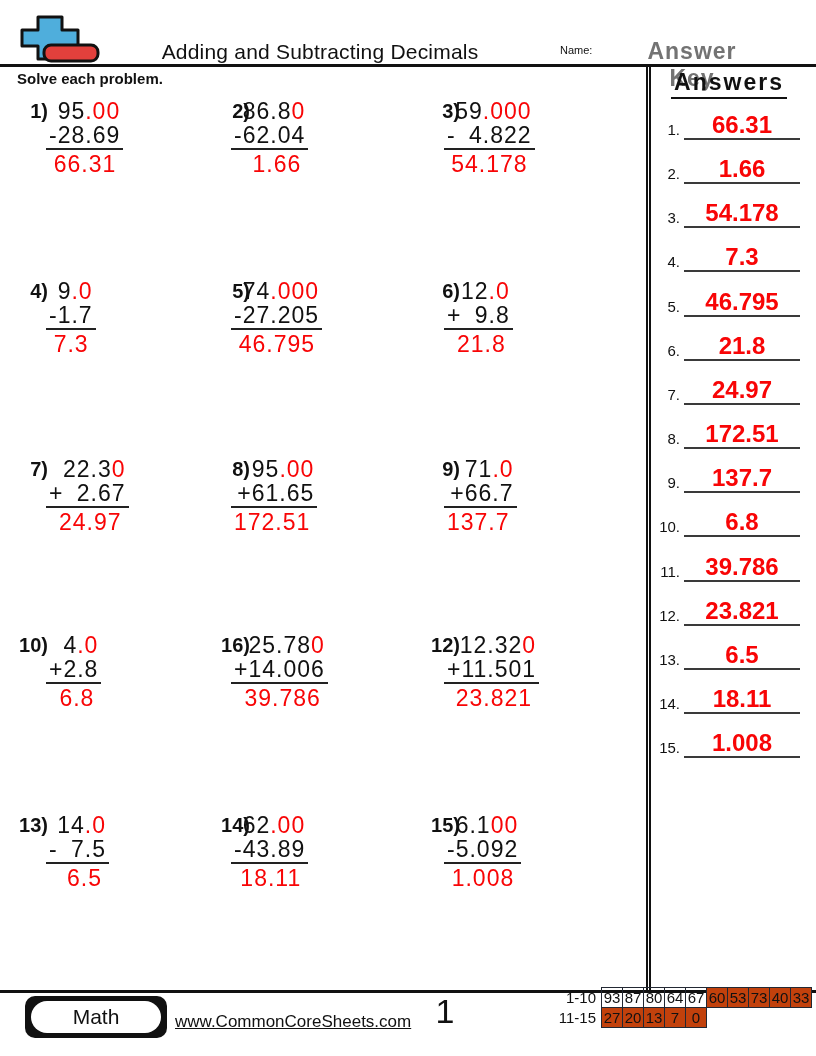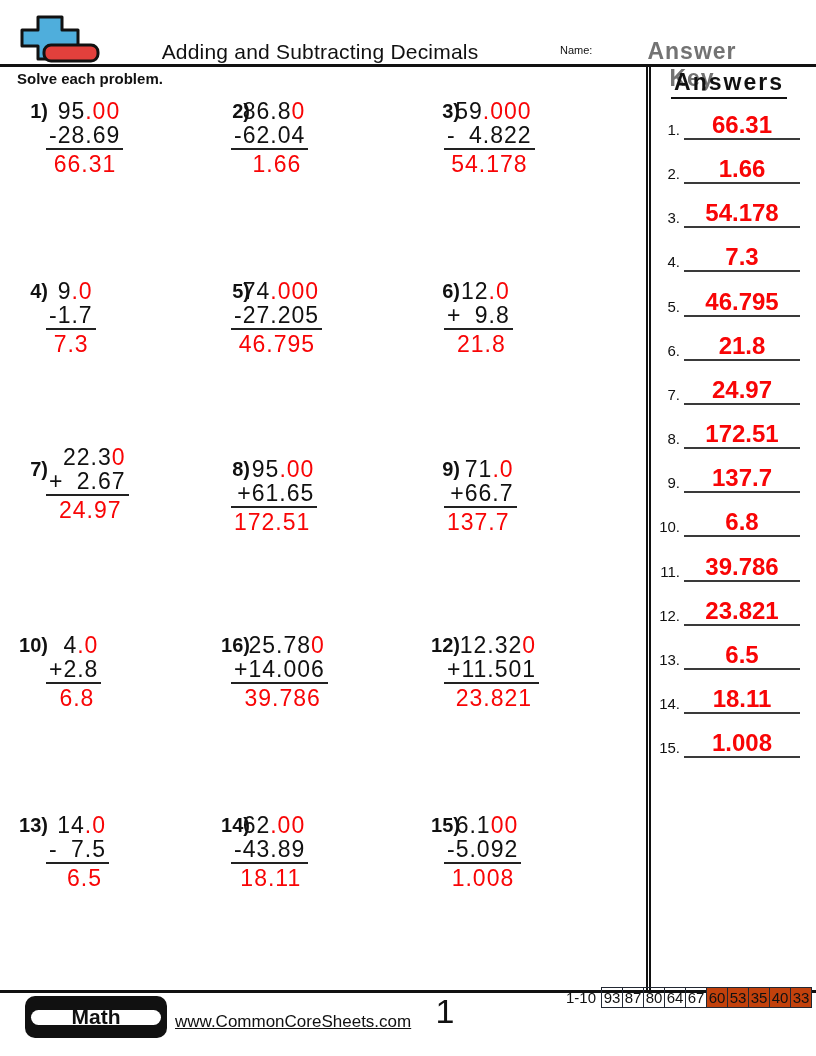--- a/index.html
+++ b/index.html
@@ -40,23 +40,23 @@
                        letter-spacing:2px; border-bottom:2px solid #111; padding:0 3px 1px 3px; }
   .aitem { position:absolute; left:654px; width:146px; display:flex; align-items:flex-end; gap:4px; }
   .alabel { flex:none; width:26px; text-align:right; font-size:15px; padding-bottom:2px; }
   .aval { flex:1; text-align:center; color:#f80506; font-weight:bold; font-size:24px;
           line-height:26px; border-bottom:2px solid #3a3a3a; }
 
   
   .footer-line { position:absolute; left:0; top:990px; width:816px; height:3px; background:#111; }
   .math-badge { position:absolute; left:25px; top:996px; width:142px; height:42px;
                 background:#111; border-radius:10px; display:flex; align-items:center; justify-content:center; }
-  .math-badge .pill { background:#fff; border-radius:999px; width:130px; height:15px;
+  .math-badge .pill { background:#fff; border-radius:999px; width:130px; height:32px;
                       display:flex; align-items:center; justify-content:center;
-                      font-weight:bold; font-size:21px; color:#111; }
+                      font-weight:normal; font-size:21px; color:#111; }
   .site-url { position:absolute; left:175px; top:1012px; font-size:17px;text-decoration:underline; }
   .page-num { position:absolute; left:400px; top:992px; width:90px; text-align:center; font-size:34px; }
   .score { position:absolute; right:4px; top:987px; border-collapse:collapse; }
   .score th { border:none; font-size:15px; font-weight:normal; text-align:right;
               padding:0 5px 0 0; white-space:nowrap; }
   .score td { border:1.7px solid #222833; width:21px; height:18px; text-align:center;
               font-size:15px; padding:1px 1px; }
   .score td.hl { background:#c2410c; }
 </style>
 </head>
@@ -121,21 +121,21 @@
     <span class="plabel" style="left:430px;top:279px">6)</span>
     <div class="pbody" style="left:447px;top:279px">
       <div class="op1"><span>12</span><span class="red">.0</span></div>
       <div class="op2">+ 9.8</div>
       <div class="ans">21.8</div>
     </div>
   </div>
 
   <div class="problem">
     <span class="plabel" style="left:18px;top:457px">7)</span>
-    <div class="pbody" style="left:49px;top:445px">
+    <div class="pbody" style="left:49px;top:457px">
       <div class="op1"><span>22.3</span><span class="red">0</span></div>
       <div class="op2">+ 2.67</div>
       <div class="ans">24.97</div>
     </div>
   </div>
   <div class="problem">
     <span class="plabel" style="left:220px;top:457px">8)</span>
     <div class="pbody" style="left:234px;top:457px">
       <div class="op1"><span>95</span><span class="red">.00</span></div>
       <div class="op2">+61.65</div>
@@ -278,20 +278,28 @@
     <tbody>
         <tr>
       <th>1-10</th>
       <td>93</td>
       <td>87</td>
       <td>80</td>
       <td>64</td>
       <td>67</td>
       <td class="hl">60</td>
       <td class="hl">53</td>
-      <td class="hl">35</td>
+      <td class="hl">73</td>
       <td class="hl">40</td>
       <td class="hl">33</td>
     </tr>
+    <tr>
+      <th>11-15</th>
+      <td class="hl">27</td>
+      <td class="hl">20</td>
+      <td class="hl">13</td>
+      <td class="hl">7</td>
+      <td class="hl">0</td>
+    </tr>
   </tbody>
     </table>
 
 </div>
 
 </body></html>

